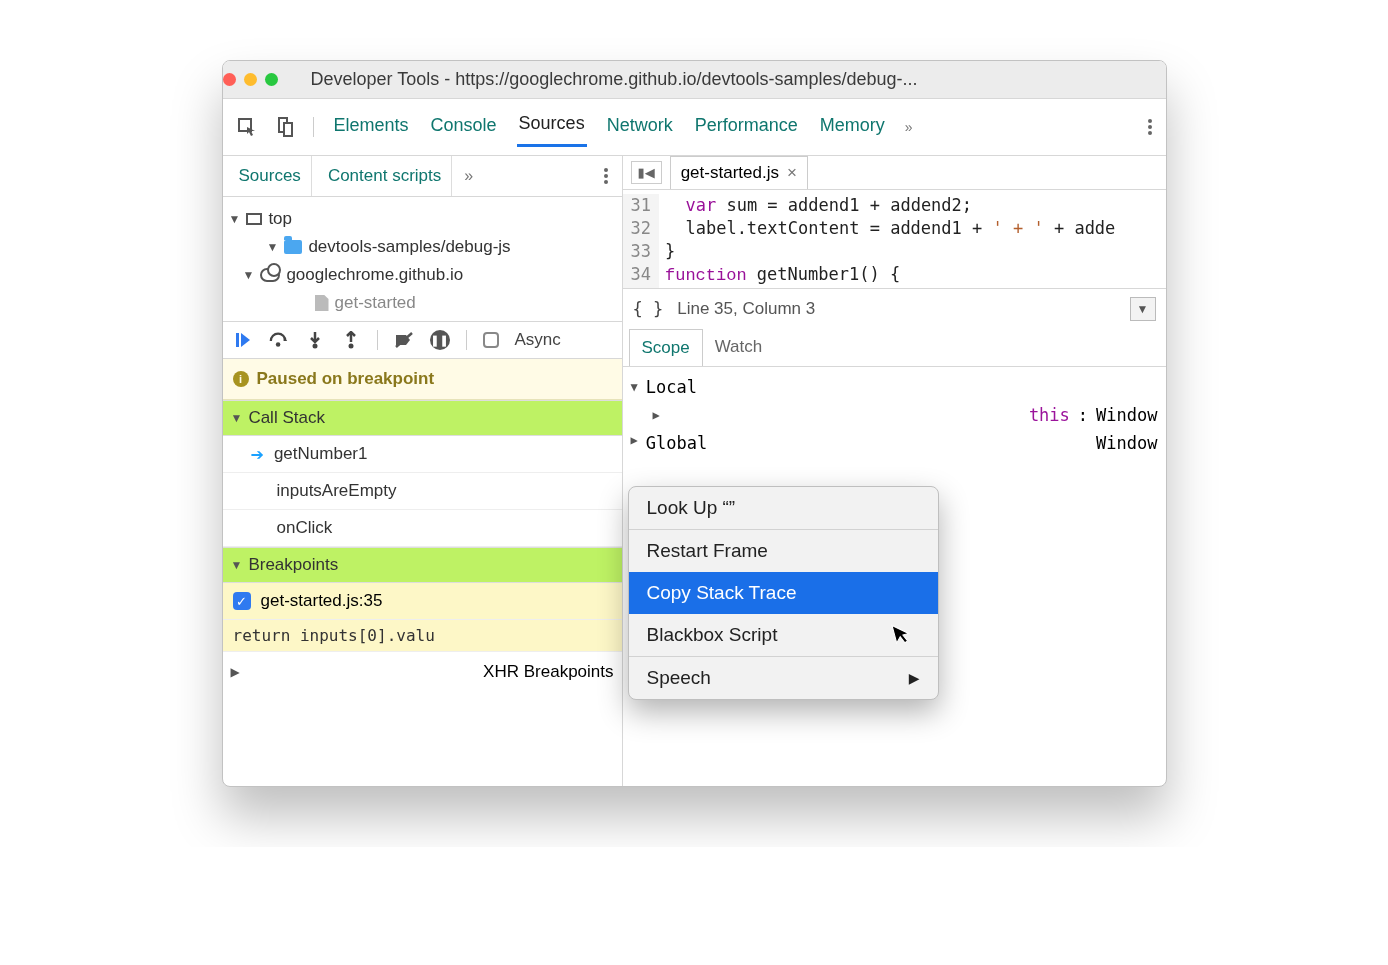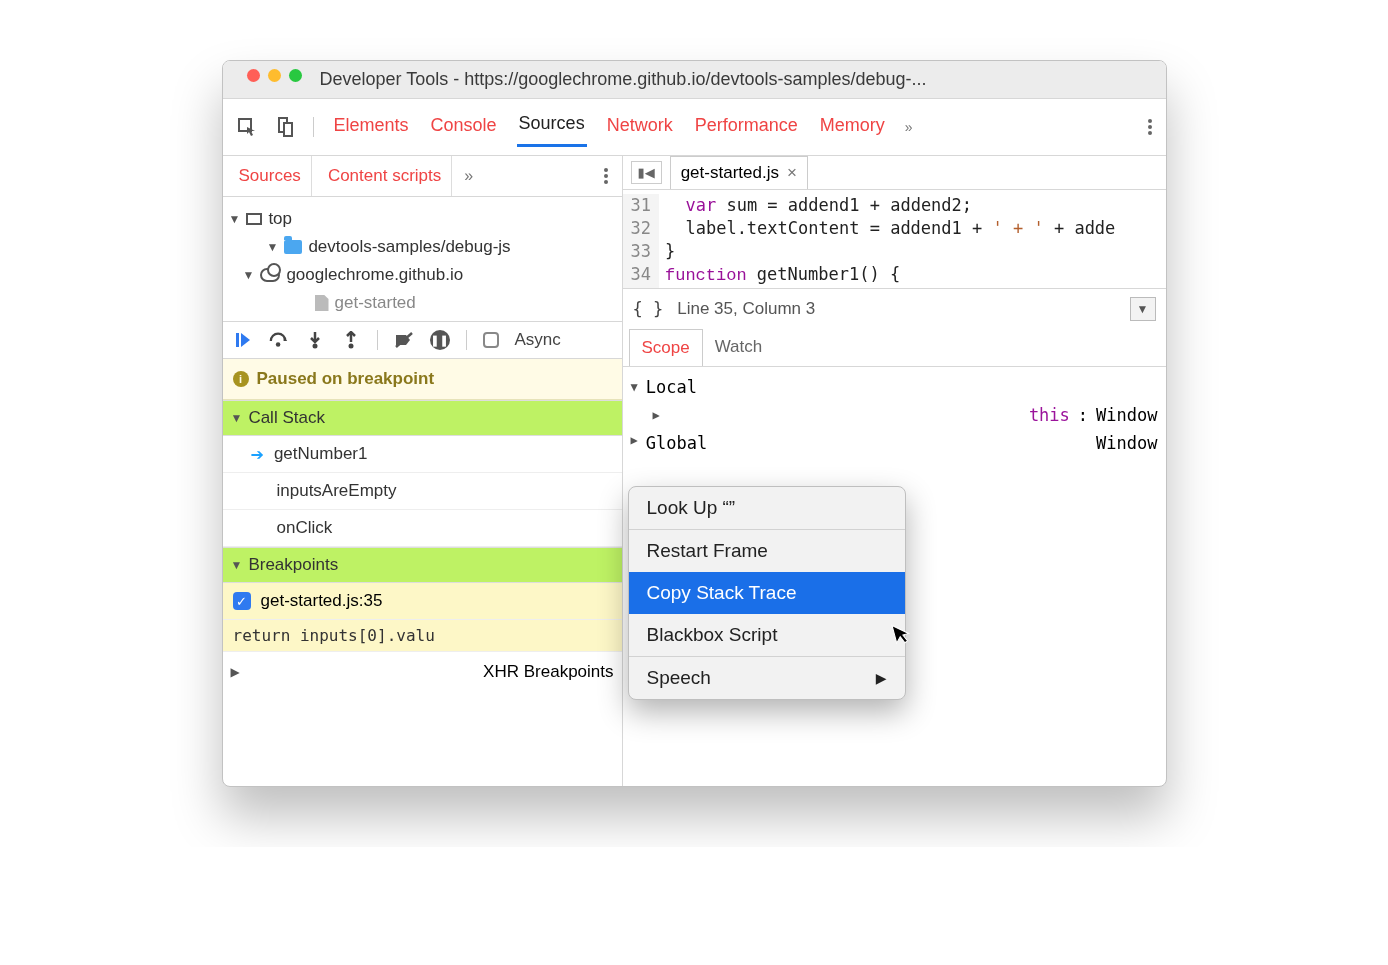--- a/index.html
+++ b/index.html
@@ -15,42 +15,42 @@
     width: 945px;
     border: 1px solid #c2c2c2;
     border-radius: 8px;
     background: #fff;
     box-shadow: 0 30px 50px rgba(0,0,0,0.25);
     overflow: hidden;
     position: relative;
   }
   .titlebar {
     display: flex;
-    align-items: flex-start;
-    gap: 8px;
-    padding: 8px 24px;
+    align-items: center;
+    gap: 23px;
+    padding: 8px 0;
     background: #ececec;
     border-bottom: 1px solid #d7d7d7;
   }
   .traffic { display: flex; gap: 8px; }
   .dot { width: 13px; height: 13px; border-radius: 50%; }
   .dot.red { background: #ff5f57; }
   .dot.yellow { background: #febc2e; }
   .dot.green { background: #28c840; }
   .titlebar-title { font-size: 18px; color: #3a3a3a; margin-left: 10px; white-space: nowrap; overflow: hidden; text-overflow: ellipsis; flex:1; }
   .toolbar {
     display: flex;
     align-items: center;
     gap: 18px;
     padding: 8px 14px;
     border-bottom: 1px solid #d7d7d7;
   }
   .toolbar .tab, .subtabs .tab, .rtabs .tab {
     font-size: 18px;
-    color: #ef4444;
+    color: #0f766e;
     padding: 6px 2px 10px 2px;
     cursor: pointer;
   }
   .toolbar .tab.active { border-bottom: 3px solid #1a73e8; color: #222; }
   .toolbar .chev { color: #777; font-size: 14px; }
   .spacer { flex: 1; }
   .vmenu { font-size: 22px; color: #666; line-height: 6px; letter-spacing: 0; display:flex; flex-direction:column; gap:2px; }
   .vmenu span { display:block; width:4px; height:4px; background:#666; border-radius:50%; }
 
   .main { display: flex; height: 630px; }
@@ -122,21 +122,21 @@
   .scope { font-family: Menlo, monospace; font-size:17px; padding:6px 8px; }
   .scope .row { padding:4px 0; display:flex; gap:8px; align-items:center; }
   .scope .key { color:#9b139b; }
   .scope .global { display:flex; justify-content:space-between; }
 
   
   .ctxmenu {
     position:absolute;
     left: 405px;
     top: 425px;
-    width: 278px;
+    width: 311px;
     background:#f2f2f2;
     border:1px solid #bfbfbf;
     border-radius:8px;
     box-shadow: 0 12px 30px rgba(0,0,0,0.3);
     overflow:hidden;
     font-size:19px;
     color:#222;
   }
   .ctxitem { padding: 10px 18px; display:flex; align-items:center; }
   .ctxitem.highlight { background:#1a6fe8; color:#fff; }

